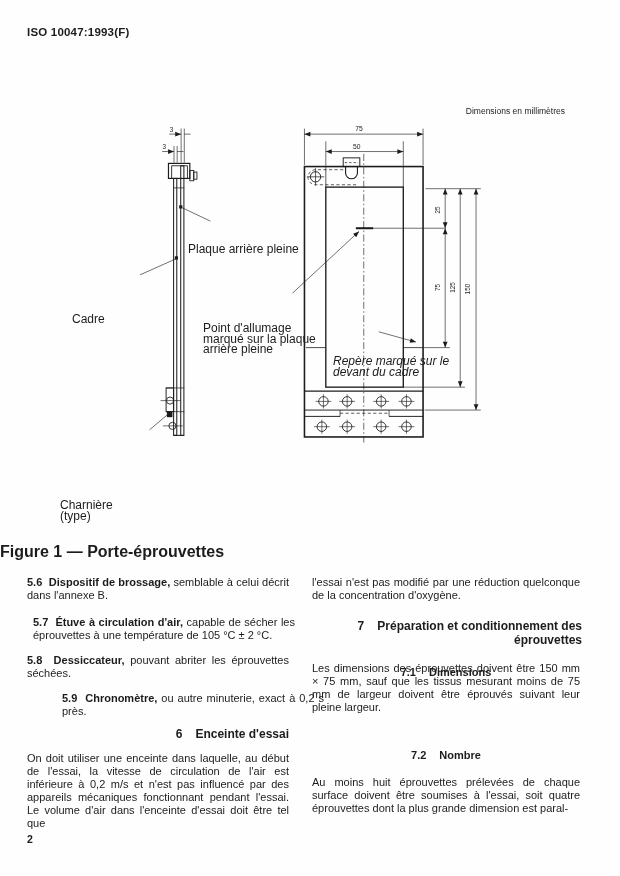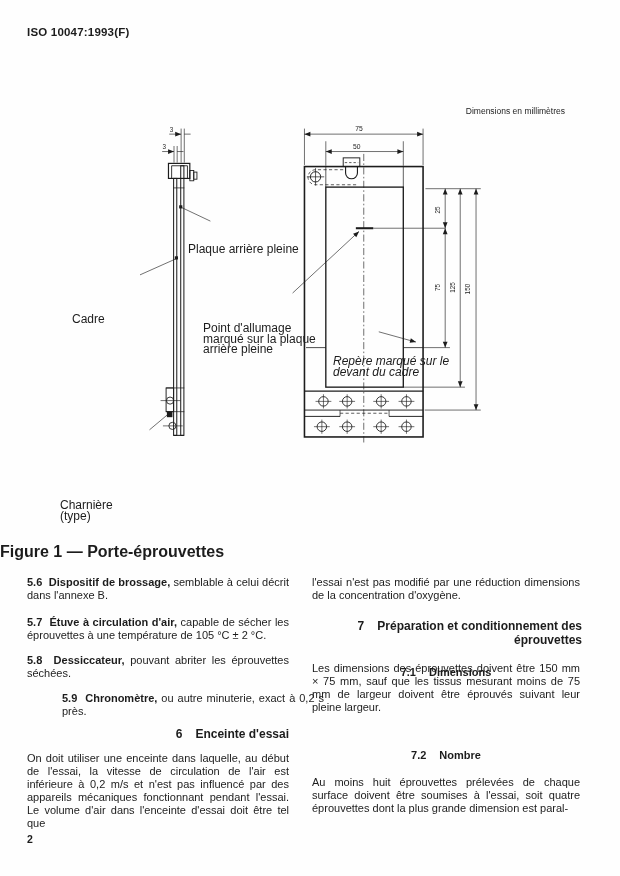--- a/index.html
+++ b/index.html
@@ -16,21 +16,21 @@
   .lbl-cadre{left:72px;top:314px;}
   .lbl-point{left:203px;top:323px;}
   .lbl-repere{left:333px;top:356px;font-style:italic;}
   .lbl-charniere{left:60px;top:500px;}
   .caption{left:0;right:0;top:543px;text-align:left;font-size:16px;font-weight:bold;}
   .col{position:absolute;font-size:11px;line-height:13px;text-align:justify;}
   .col p{margin:0;}
   .term,.num{font-weight:bold;}
   .left-col-x{left:27px;width:262px;}
   .right-col-x{left:312px;width:268px;}
-  .p56{top:576px;} .p57{top:616px;} .p58{top:654px;} .p59{top:692px;margin-left:35px;}
+  .p56{top:576px;} .p57{top:616px;margin-left:6px;} .p58{top:654px;} .p59{top:692px;margin-left:35px;}
   .h-main{position:absolute;font-size:12px;font-weight:bold;text-align:right;line-height:14px;}
   .h-sub{position:absolute;font-size:11px;font-weight:bold;text-align:center;}
   .h-num{display:inline-block;margin-right:13px;}
   .h6{top:727px;} .p6{top:752px;}
   .cont{top:576px;} .h7{top:619px;width:270px;} .h71{top:666px;}
   .p71{top:662px;} .h72{top:749px;} .p72{top:776px;}
   .page-num{left:27px;top:833px;font-size:10.5px;font-weight:bold;}
   svg text{font-family:"Liberation Sans", sans-serif;fill:#1c1c1c;}
 </style>
 </head>
@@ -208,21 +208,21 @@
   <p><span class="num">5.9</span>&nbsp;&nbsp;<span class="term">Chronomètre,</span><span> ou autre minuterie, exact à 0,2 s près.</span></p>
 </div>
 <div class="h-main left-col-x h6">
   <span class="h-num">6</span><span>Enceinte d'essai</span>
 </div>
 <div class="col left-col-x p6">
   <p>On doit utiliser une enceinte dans laquelle, au début de l'essai, la vitesse de circulation de l'air est inférieure à 0,2 m/s et n'est pas influencé par des appareils mécaniques fonctionnant pendant l'essai. Le volume d'air dans l'enceinte d'essai doit être tel que</p>
 </div>
 
 <div class="col right-col-x cont">
-  <p>l'essai n'est pas modifié par une réduction dimensions de la concentration d'oxygène.</p>
+  <p>l'essai n'est pas modifié par une réduction quelconque de la concentration d'oxygène.</p>
 </div>
 <div class="h-main right-col-x h7">
   <span class="h-num">7</span><span>Préparation et conditionnement des éprouvettes</span>
 </div>
 <div class="h-sub right-col-x h71">
   <span class="h-num">7.1</span><span>Dimensions</span>
 </div>
 <div class="col right-col-x p71">
   <p>Les dimensions des éprouvettes doivent être 150 mm × 75 mm, sauf que les tissus mesurant moins de 75 mm de largeur doivent être éprouvés suivant leur pleine largeur.</p>
 </div>

